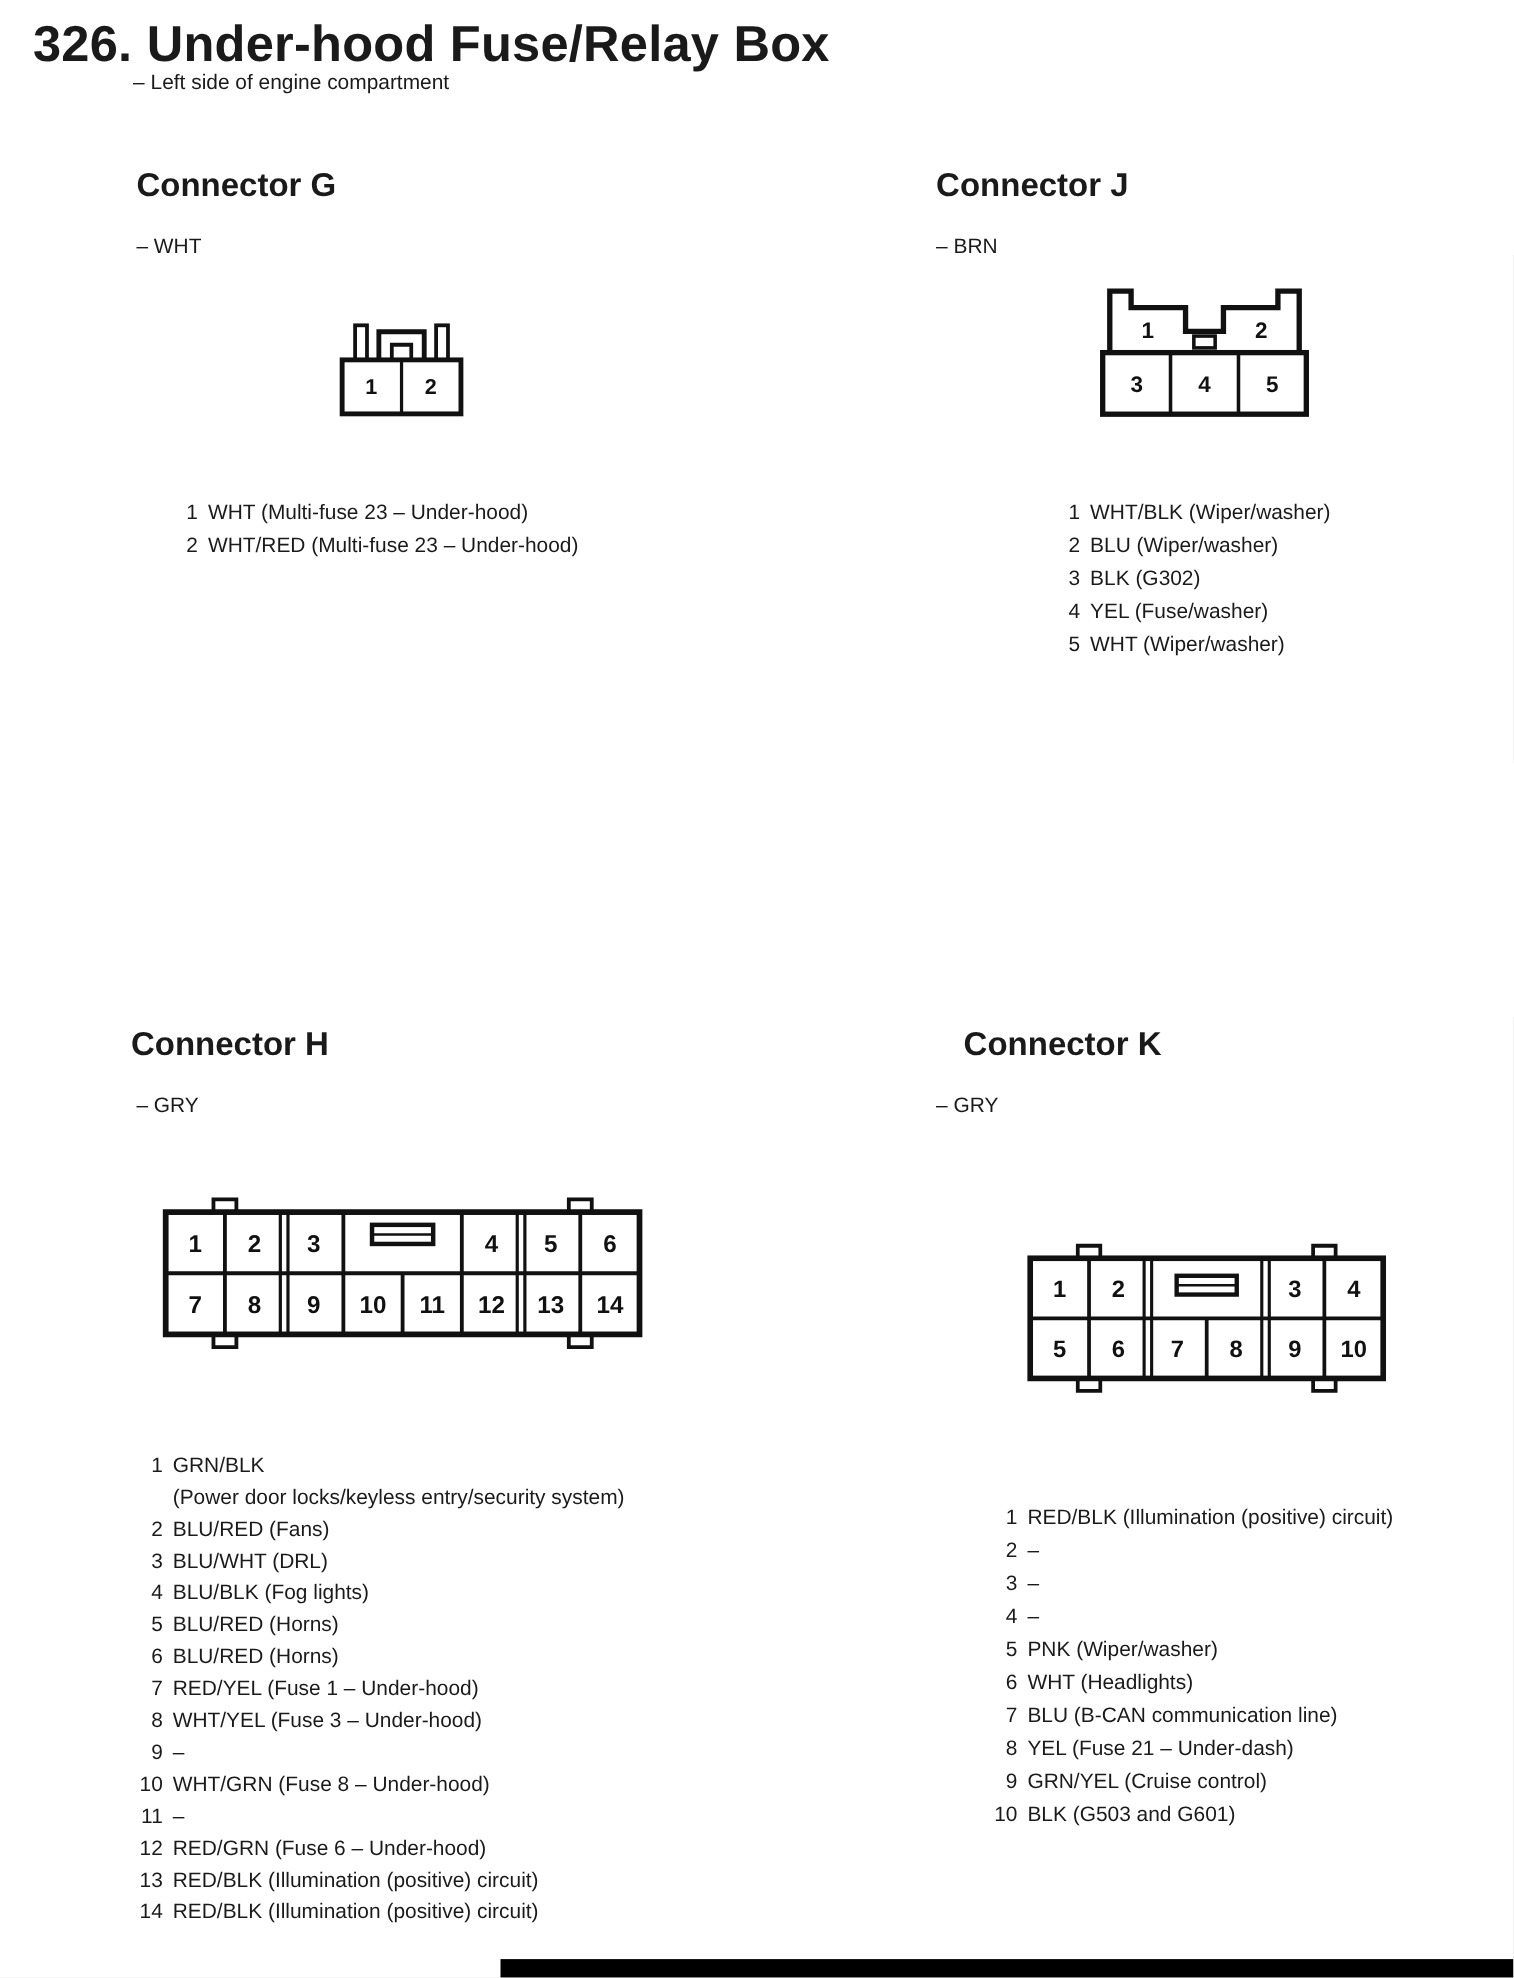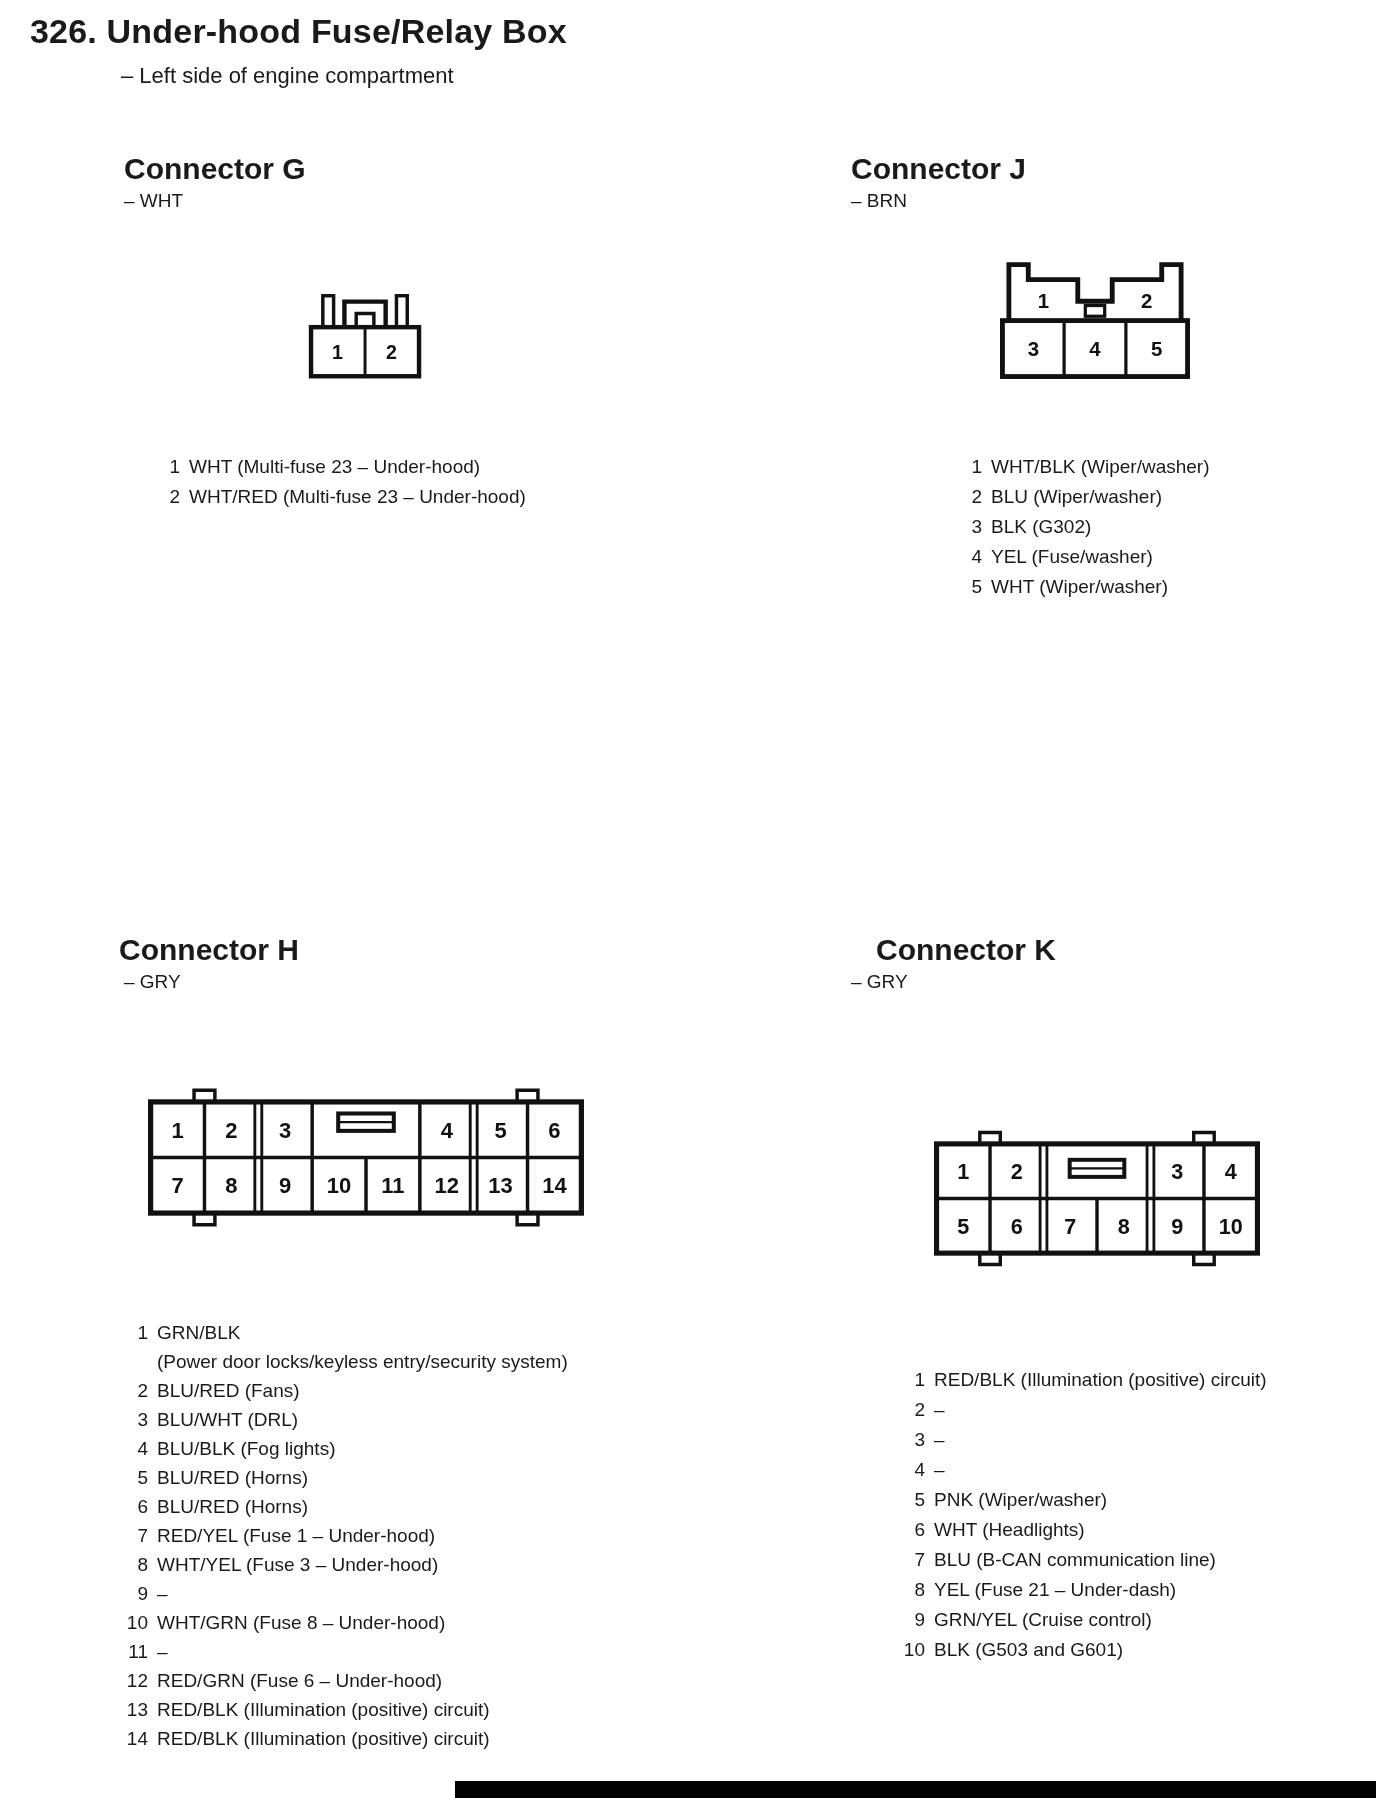--- a/index.html
+++ b/index.html
@@ -8,33 +8,33 @@
     width: 1376px;
     height: 1798px;
     margin: 0 auto;
     background: #ffffff;
     font-family: "Liberation Sans", sans-serif;
     color: #1a1a1a;
     overflow: hidden;
   }
   .abs { position: absolute; }
   .title {
-    font-size: 34px;
+    font-size: 46px;
     font-weight: bold;
     letter-spacing: 0.2px;
     white-space: nowrap;
     text-align: center;
   }
   .bullets div {
-    font-size: 22px;
+    font-size: 19px;
     line-height: 31px;
     white-space: nowrap;
   }
   .conn-name { font-size: 30px; font-weight: bold; white-space: nowrap; }
-  .conn-color { font-size: 19px; white-space: nowrap; }
+  .conn-color { font-size: 19px; white-space: nowrap; margin-top: 24px; }
   .pin-list { font-size: 19px; }
   .pin-row { display: flex; line-height: 30px; }
   .pin-list.tight .pin-row { line-height: 29px; }
   .pin-num { flex: none; width: 32px; text-align: right; margin-right: 9px; }
   .pin-list.narrow .pin-num { width: 22px; }
   .pin-desc { white-space: pre-line; }
   svg text {
     font-family: "Liberation Sans", sans-serif;
     font-weight: bold;
     fill: #111111;

